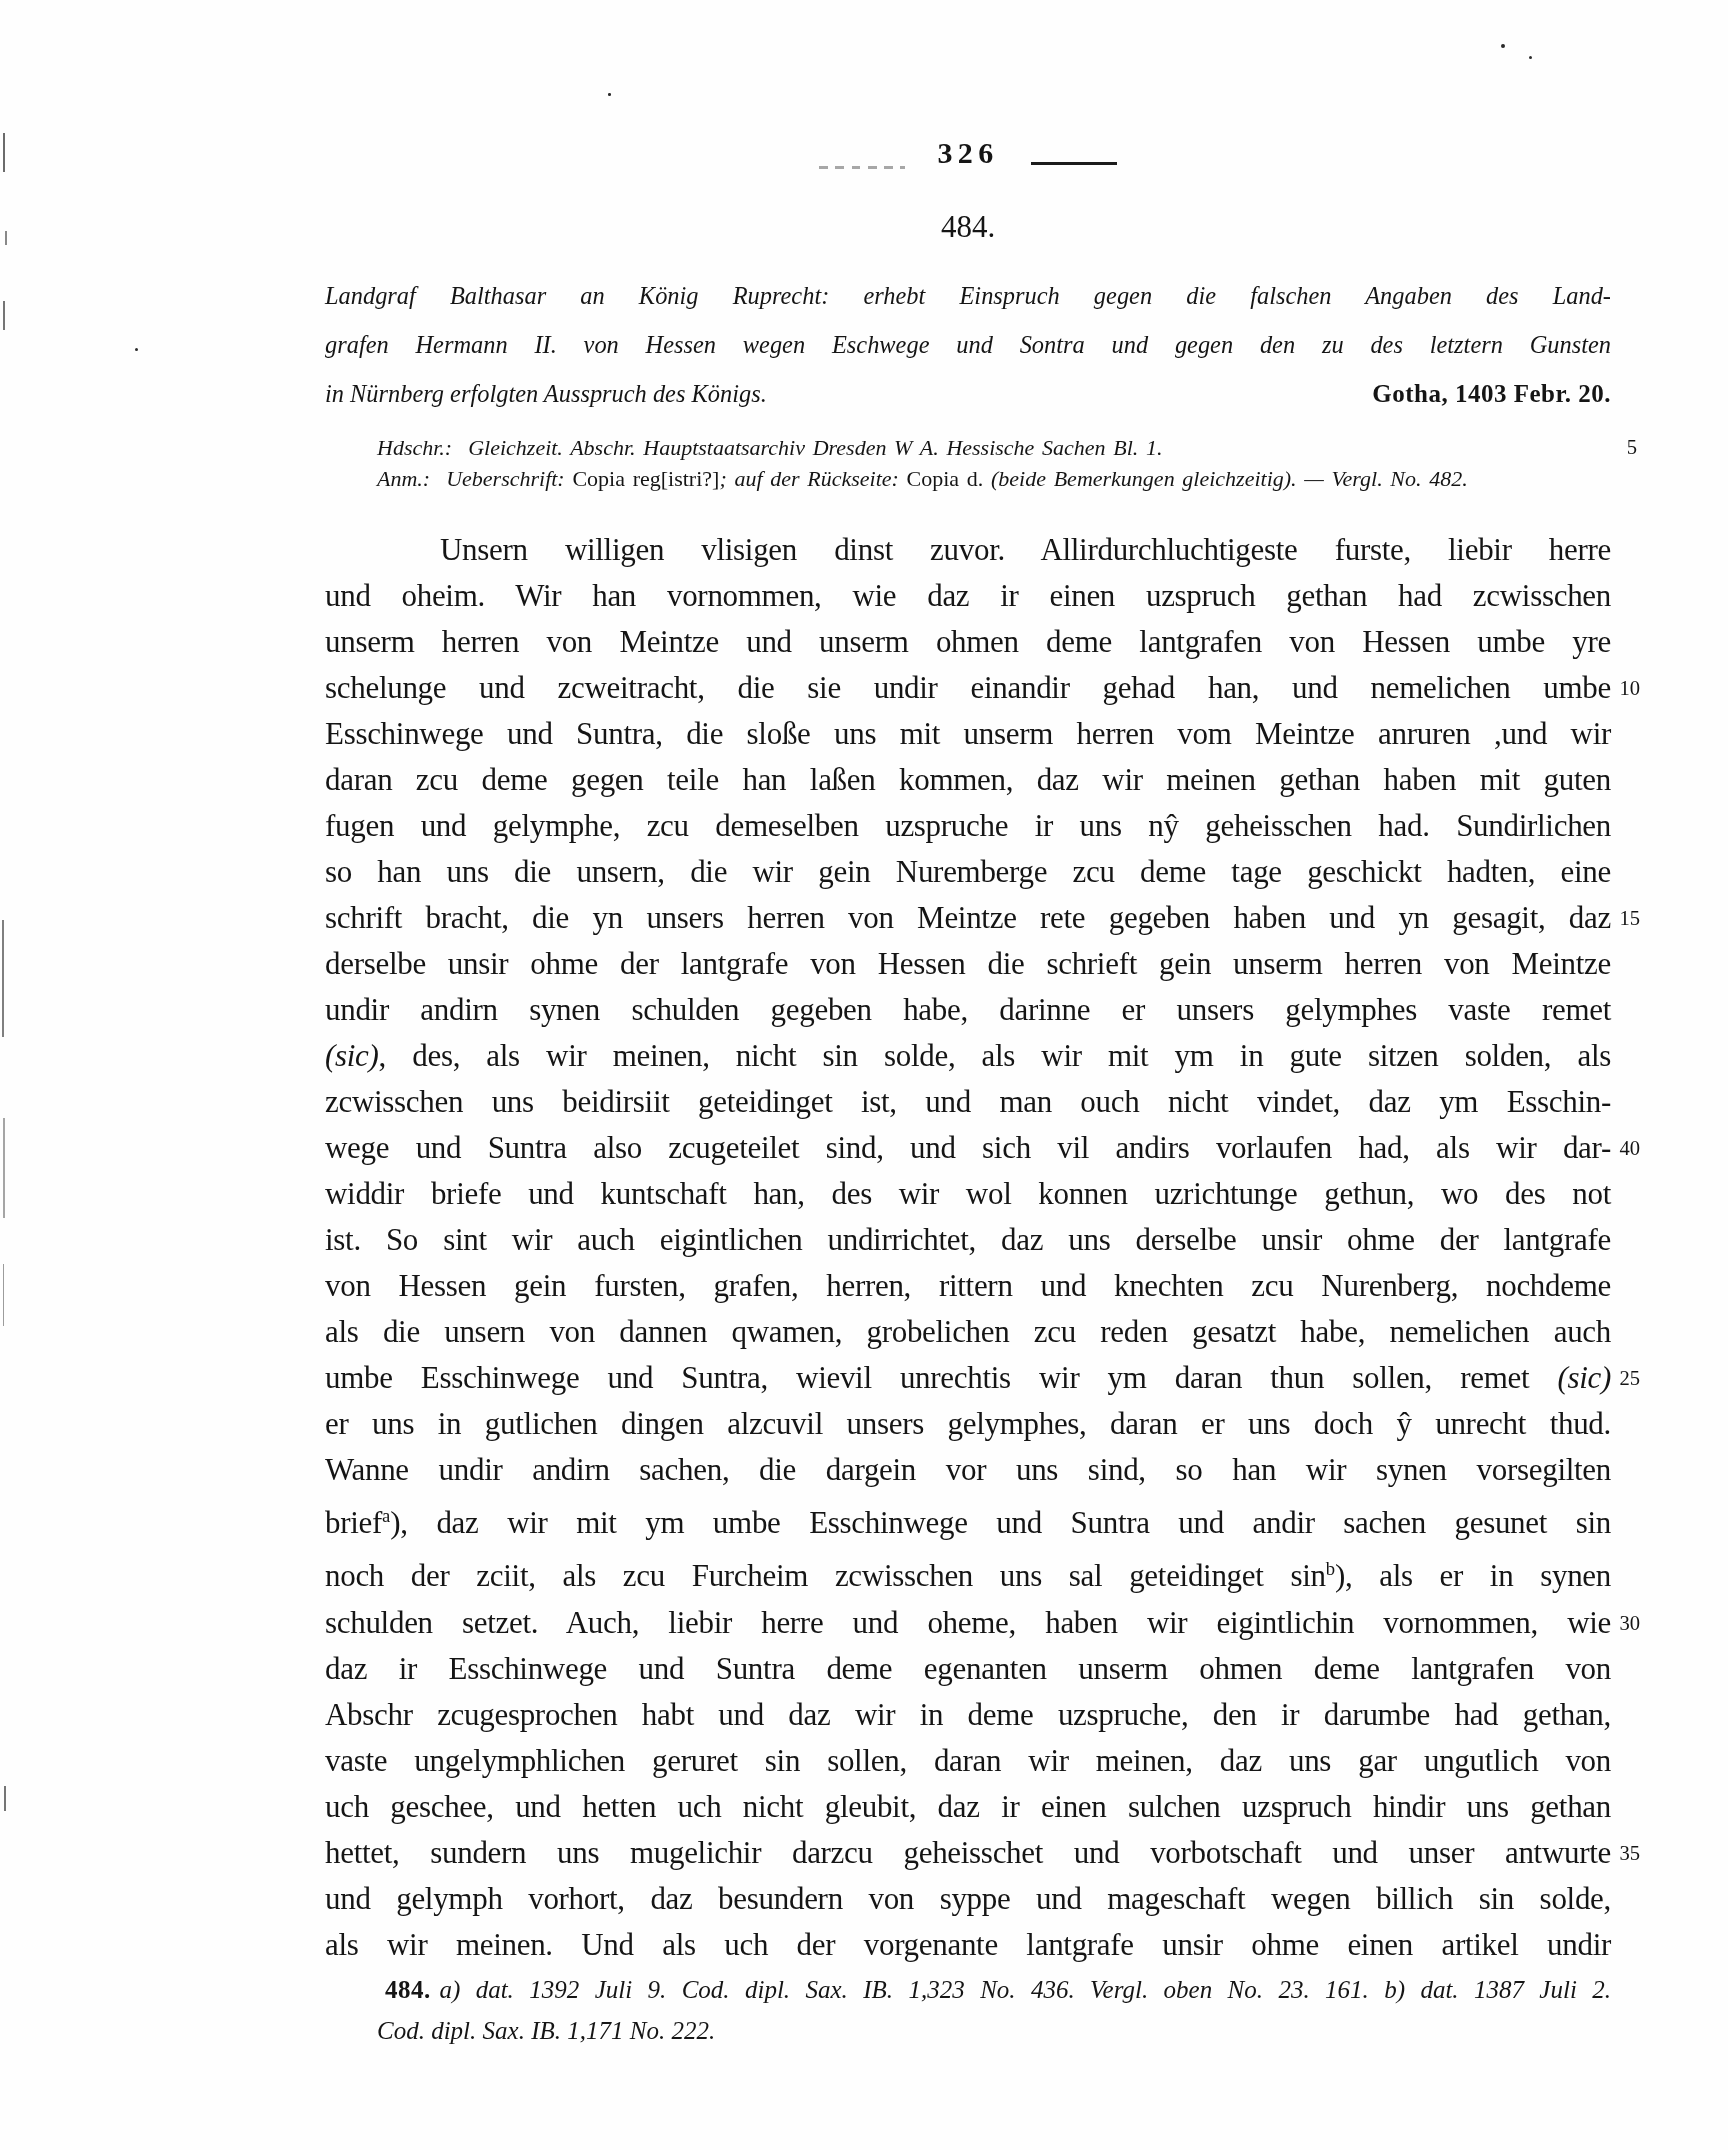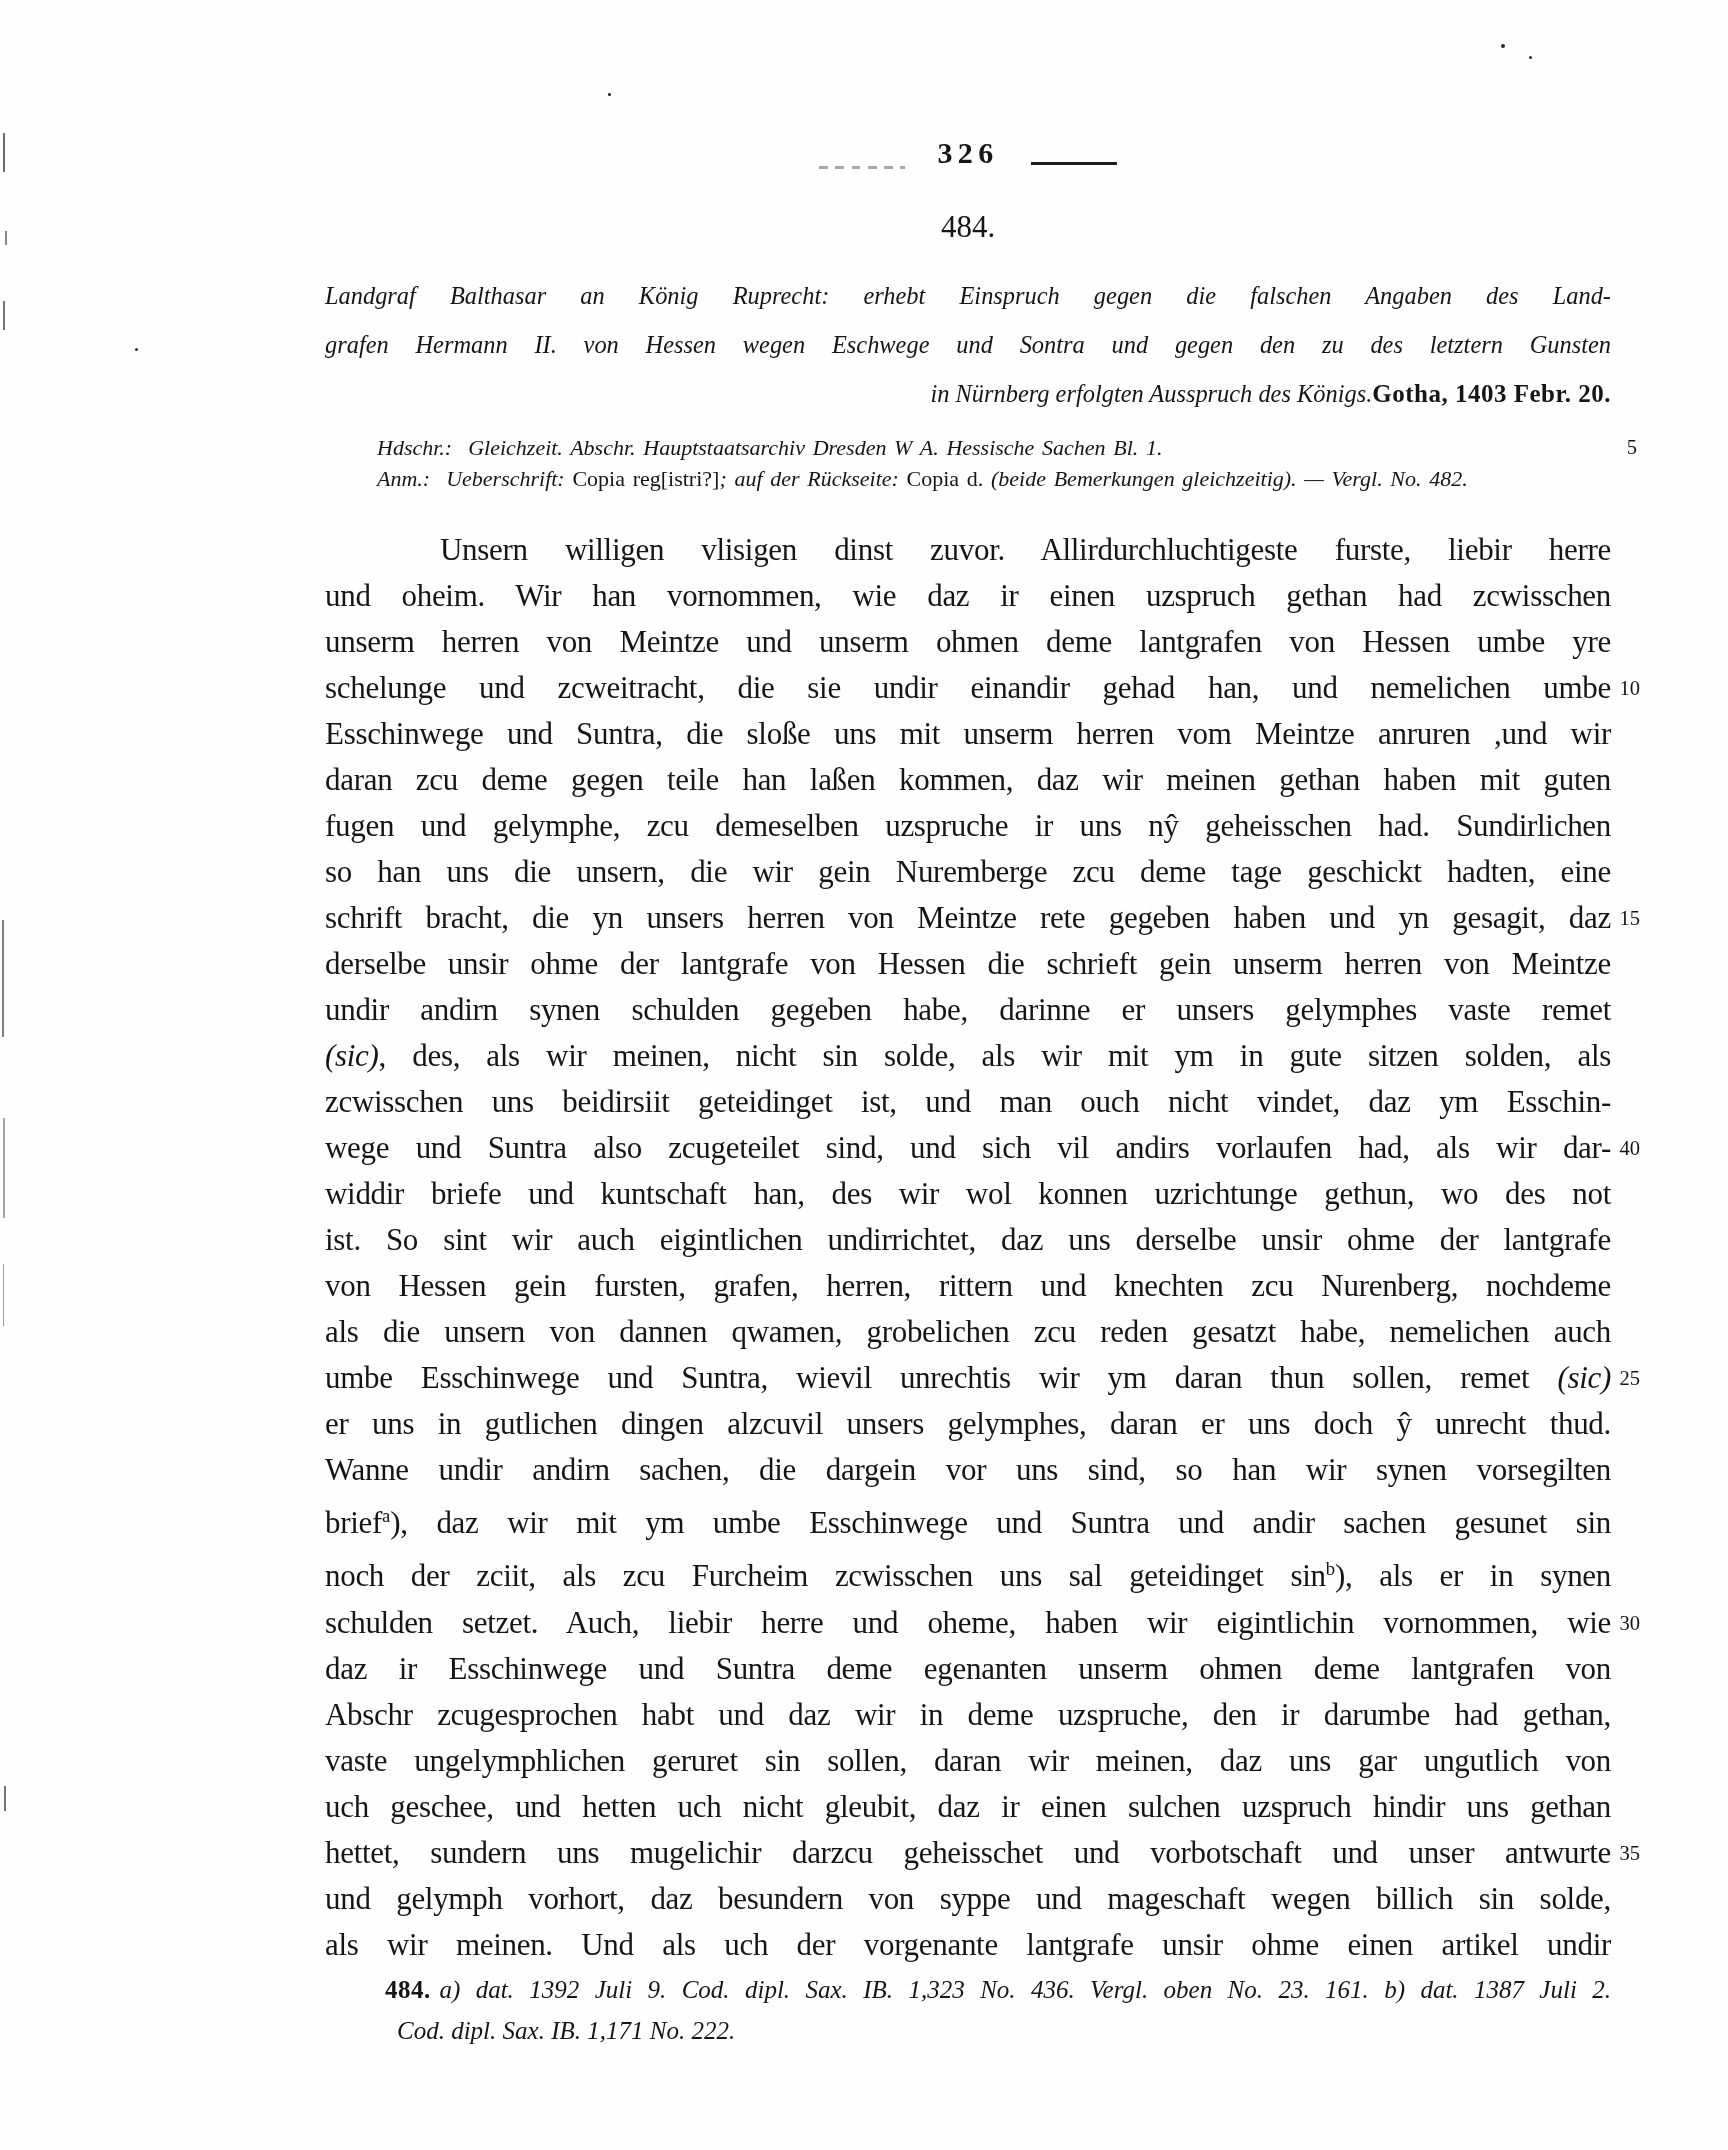--- a/index.html
+++ b/index.html
@@ -12,42 +12,42 @@
   .folio{position:absolute;top:136px;left:0;width:100%;text-align:center;
          font-size:30px;letter-spacing:5.4px;font-weight:bold;}
   .rule-dashed{position:absolute;left:819px;top:166px;width:86px;height:2.7px;
          background:repeating-linear-gradient(90deg,#8a8a8a 0 8.7px,transparent 8.7px 16.3px);opacity:.75;}
   .rule-solid{position:absolute;left:1031px;top:162px;width:86px;height:3.3px;background:#1c1c1c;}
   .entry{position:absolute;top:209px;left:0;width:100%;text-align:center;font-size:31px;}
   
   .regest{position:absolute;top:271px;left:0;width:1286px;
           font-style:italic;font-size:24.4px;line-height:49px;}
   .rline{text-align:justify;text-align-last:justify;}
-  .rlast{display:flex;justify-content:flex-end;align-items:baseline;}
+  .rlast{display:flex;justify-content:space-between;align-items:baseline;}
   .date{font-style:normal;font-weight:bold;font-size:25px;letter-spacing:0.5px;}
   
   .notes{position:absolute;top:432px;left:0;width:1286px;padding-left:52px;box-sizing:border-box;
          font-style:italic;font-size:22px;line-height:31px;word-spacing:2.2px;white-space:nowrap;}
   .note{position:relative;}
   .nlabel{margin-right:16px;}
   .roman{font-style:normal;}
   .mnum{position:absolute;right:-26px;top:0;font-style:normal;font-size:20.6px;word-spacing:0;}
   
   .btext{position:absolute;top:527px;left:0;width:1286px;
          font-size:31px;line-height:46px;letter-spacing:-0.3px;}
   .bline{position:relative;text-align:justify;text-align-last:justify;}
   .bline.indent{padding-left:115px;}
   .sic{font-style:italic;}
   sup{font-size:60%;vertical-align:super;letter-spacing:0;}
   .lineno{position:absolute;right:-29px;top:0;font-size:20.6px;letter-spacing:0;line-height:46px;}
   
   .fnotes{position:absolute;top:1969px;left:0;width:1286px;font-size:25px;line-height:41px;font-style:italic;}
   .fnline{white-space:nowrap;}
   .fn1{margin-left:60px;width:1226px;text-align:justify;text-align-last:justify;white-space:normal;}
-  .fn2{margin-left:72px;}
+  .fn2{margin-left:52px;}
   .fn-lead{font-style:normal;font-weight:bold;margin-right:8.7px;letter-spacing:0.5px;}
   
   .spk{position:absolute;background:#2b2b2b;border-radius:50%;}
   .edge{position:absolute;background:#3a3a3a;}
 </style>
 </head>
 <body>
 
 <div class="page">
 

